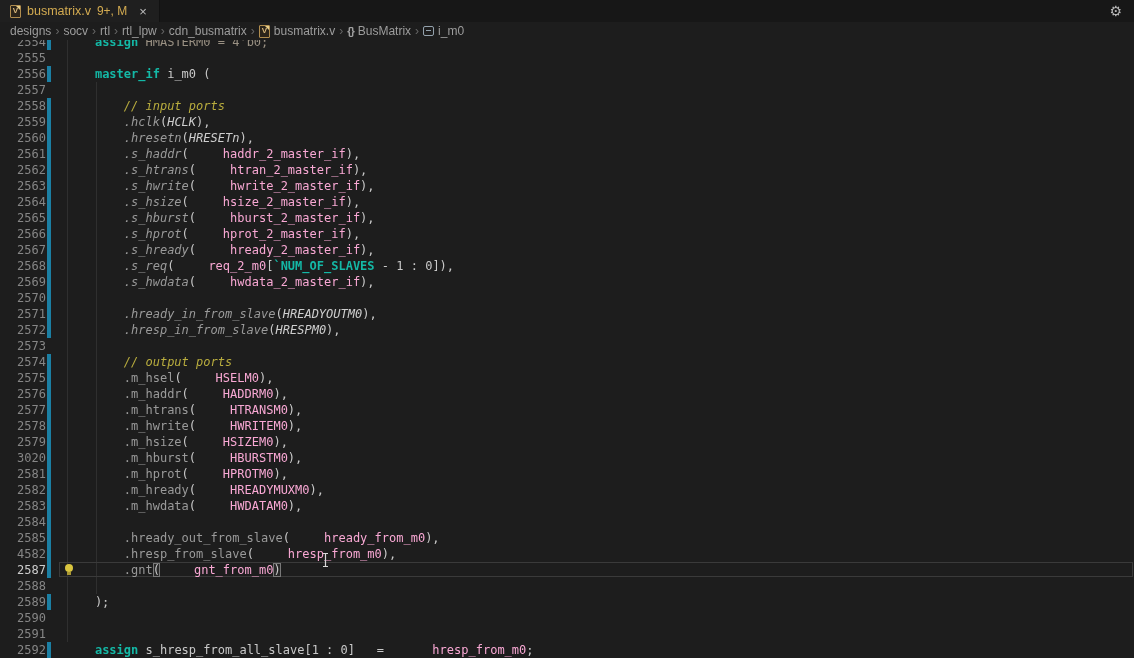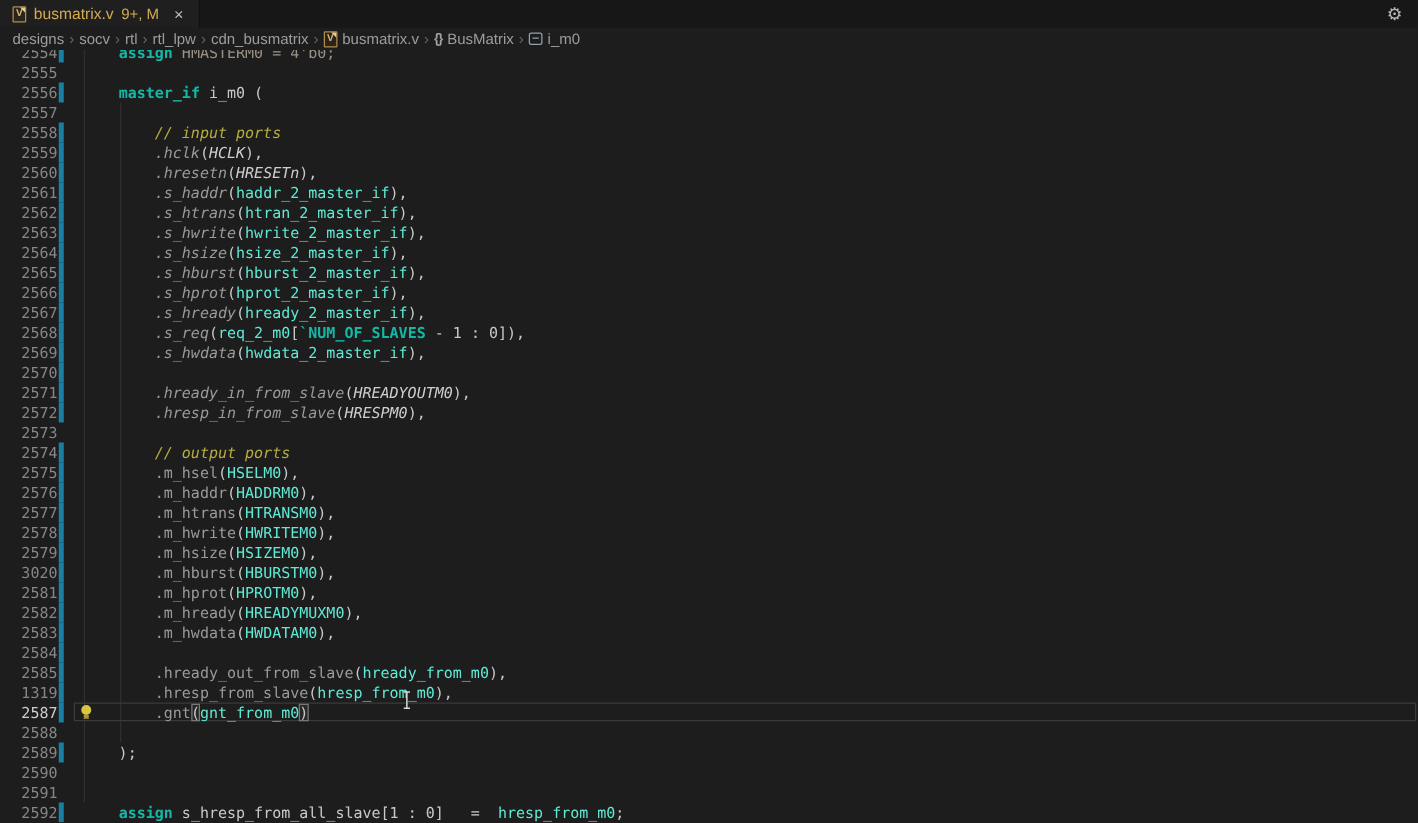--- a/index.html
+++ b/index.html
@@ -61,21 +61,21 @@
 
   .guide { position:absolute; width:1px; background:#2f2f2f; }
   #guide0 { left:67px; top:0; bottom:16px; }
   #guide4 { left:96px; top:42px; height:512px; }
 
   
   .tk-kw      { color:#14b8a6; font-weight:bold; }
   .tk-comment { color:#b9ad3e; font-style:italic;margin-top:12px; }
   .tk-port    { color:#9a9a9a; font-style:italic; }
   .tk-port2   { color:#9a9a9a; }
-  .tk-id      { color:#5eead4; }
+  .tk-id      { color:#f9a8d4;margin-left:34px; }
   .tk-plain   { color:#c9c9c9; }
   .tk-argit   { color:#cecece; font-style:italic; }
   .tk-dim     { color:#9a9183;margin-top:25px; }
   .tk-brk     { color:#c9c9c9; outline:1px solid #787878; outline-offset:-1px;
                 background:rgba(255,255,255,0.05); }
 
   
   .bulb { position:absolute; left:63px; top:2px; width:12px; height:12px; cursor:pointer; }
   .bulb .bh { position:absolute; left:2px; top:0; width:8px; height:8px; border-radius:50%;
     background:#d9c53f; display:block; }
@@ -176,21 +176,21 @@
         <div class="row"><span class="ln">2576</span><span class="modbar"></span><span class="code"><span class="tk-port2">        .m_haddr</span><span class="tk-plain">(</span><span class="tk-id">HADDRM0</span><span class="tk-plain">),</span></span></div>
         <div class="row"><span class="ln">2577</span><span class="modbar"></span><span class="code"><span class="tk-port2">        .m_htrans</span><span class="tk-plain">(</span><span class="tk-id">HTRANSM0</span><span class="tk-plain">),</span></span></div>
         <div class="row"><span class="ln">2578</span><span class="modbar"></span><span class="code"><span class="tk-port2">        .m_hwrite</span><span class="tk-plain">(</span><span class="tk-id">HWRITEM0</span><span class="tk-plain">),</span></span></div>
         <div class="row"><span class="ln">2579</span><span class="modbar"></span><span class="code"><span class="tk-port2">        .m_hsize</span><span class="tk-plain">(</span><span class="tk-id">HSIZEM0</span><span class="tk-plain">),</span></span></div>
         <div class="row"><span class="ln">3020</span><span class="modbar"></span><span class="code"><span class="tk-port2">        .m_hburst</span><span class="tk-plain">(</span><span class="tk-id">HBURSTM0</span><span class="tk-plain">),</span></span></div>
         <div class="row"><span class="ln">2581</span><span class="modbar"></span><span class="code"><span class="tk-port2">        .m_hprot</span><span class="tk-plain">(</span><span class="tk-id">HPROTM0</span><span class="tk-plain">),</span></span></div>
         <div class="row"><span class="ln">2582</span><span class="modbar"></span><span class="code"><span class="tk-port2">        .m_hready</span><span class="tk-plain">(</span><span class="tk-id">HREADYMUXM0</span><span class="tk-plain">),</span></span></div>
         <div class="row"><span class="ln">2583</span><span class="modbar"></span><span class="code"><span class="tk-port2">        .m_hwdata</span><span class="tk-plain">(</span><span class="tk-id">HWDATAM0</span><span class="tk-plain">),</span></span></div>
         <div class="row"><span class="ln">2584</span><span class="modbar"></span><span class="code"></span></div>
         <div class="row"><span class="ln">2585</span><span class="modbar"></span><span class="code"><span class="tk-port2">        .hready_out_from_slave</span><span class="tk-plain">(</span><span class="tk-id">hready_from_m0</span><span class="tk-plain">),</span></span></div>
-        <div class="row"><span class="ln">1319</span><span class="modbar"></span><span class="code"><span class="tk-port2">        .hresp_from_slave</span><span class="tk-plain">(</span><span class="tk-id">hresp_from_m0</span><span class="tk-plain">),</span></span></div>
+        <div class="row"><span class="ln">4582</span><span class="modbar"></span><span class="code"><span class="tk-port2">        .hresp_from_slave</span><span class="tk-plain">(</span><span class="tk-id">hresp_from_m0</span><span class="tk-plain">),</span></span></div>
         <div class="row active"><span class="hl"></span><span class="ln">2587</span><span class="modbar"></span><span class="bulb"><i class="bh"></i><i class="bb"></i></span><span class="code"><span class="tk-port2">        .gnt</span><span class="tk-brk">(</span><span class="tk-id">gnt_from_m0</span><span class="tk-brk">)</span></span></div>
         <div class="row"><span class="ln">2588</span><span class="code"></span></div>
         <div class="row"><span class="ln">2589</span><span class="modbar"></span><span class="code"><span class="tk-plain">    );</span></span></div>
         <div class="row"><span class="ln">2590</span><span class="code"></span></div>
         <div class="row"><span class="ln">2591</span><span class="code"></span></div>
         <div class="row"><span class="ln">2592</span><span class="modbar"></span><span class="code"><span class="tk-plain">    </span><span class="tk-kw">assign</span><span class="tk-plain"> s_hresp_from_all_slave[1 : 0]   =  </span><span class="tk-id">hresp_from_m0</span><span class="tk-plain">;</span></span></div>
       </div>
     <div class="ibeam">
       <svg width="11" height="16" viewBox="0 0 11 16">
         <path d="M3 1.5 h5 M5.5 1.5 v13 M3 14.5 h5" stroke="#d8d8d8" stroke-width="1.2" fill="none"></path>

